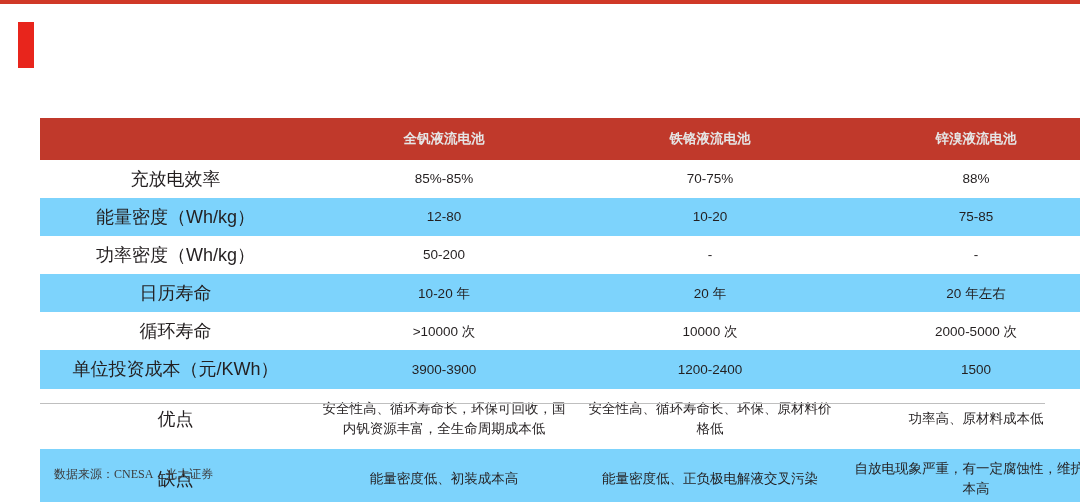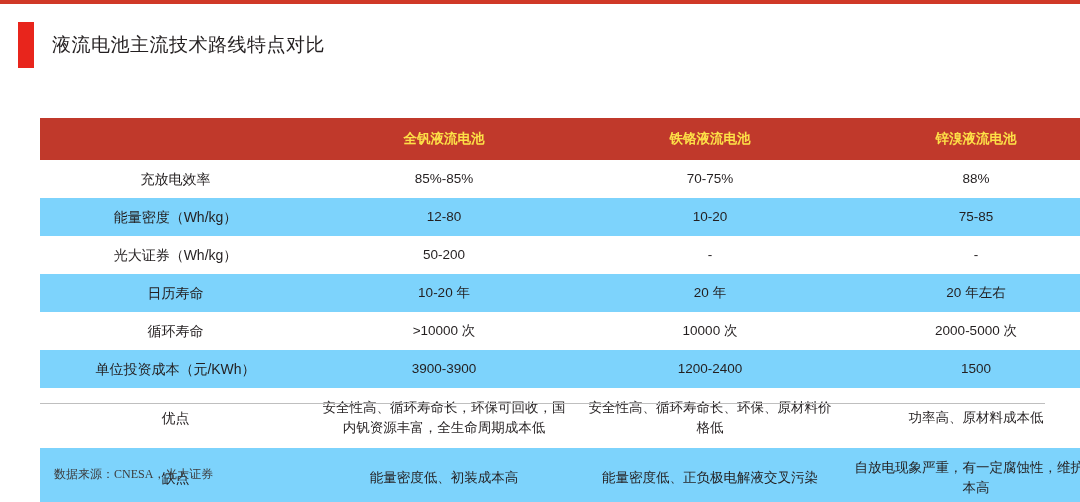--- a/index.html
+++ b/index.html
@@ -57,36 +57,36 @@
   table.cmp th, table.cmp td {
     border: none;
     text-align: center;
     vertical-align: middle;
     font-size: 13.5px;
     line-height: 1.45;
     padding: 6px 8px;
   }
   thead th {
     background: #c0392b;
-    color: #fde047;
+    color: #e5e5e5;
     font-weight: bold;
     height: 30px;
     font-size: 14px;
   }
   thead th.blank {
     background: #c0392b;
   }
   tbody tr.odd td {
     background: #ffffff;
   }
   tbody tr.even td {
     background: #7dd3fc;
   }
   tbody td.label {
-    font-size: 14px;
+    font-size: 18px;
   }
   tbody tr.tall td {
     height: 44px;
     padding-top: 8px;
     padding-bottom: 8px;
   }
   tbody tr td {
     height: 26px;
   }
   .table-bottom-rule {
@@ -108,21 +108,20 @@
   .col-label { width: 255px; }
   .col-data { width: 250px; }
 </style>
 </head>
 <body>
 
 <div class="top-rule"></div>
 
 <div class="title-row">
   <div class="title-bar"></div>
-  <div class="title-text">液流电池主流技术路线特点对比</div>
 </div>
 
 <div class="table-wrap">
   <table class="cmp">
     <thead>
       <tr>
         <th class="blank col-label"></th>
         <th class="col-data">全钒液流电池</th>
         <th class="col-data">铁铬液流电池</th>
         <th class="col-data">锌溴液流电池</th>
@@ -135,21 +134,21 @@
         <td>70-75%</td>
         <td>88%</td>
       </tr>
       <tr class="even">
         <td class="label">能量密度（Wh/kg）</td>
         <td>12-80</td>
         <td>10-20</td>
         <td>75-85</td>
       </tr>
       <tr class="odd">
-        <td class="label">光大证券（Wh/kg）</td>
+        <td class="label">功率密度（Wh/kg）</td>
         <td>50-200</td>
         <td>-</td>
         <td>-</td>
       </tr>
       <tr class="even">
         <td class="label">日历寿命</td>
         <td>10-20 年</td>
         <td>20 年</td>
         <td>20 年左右</td>
       </tr>

